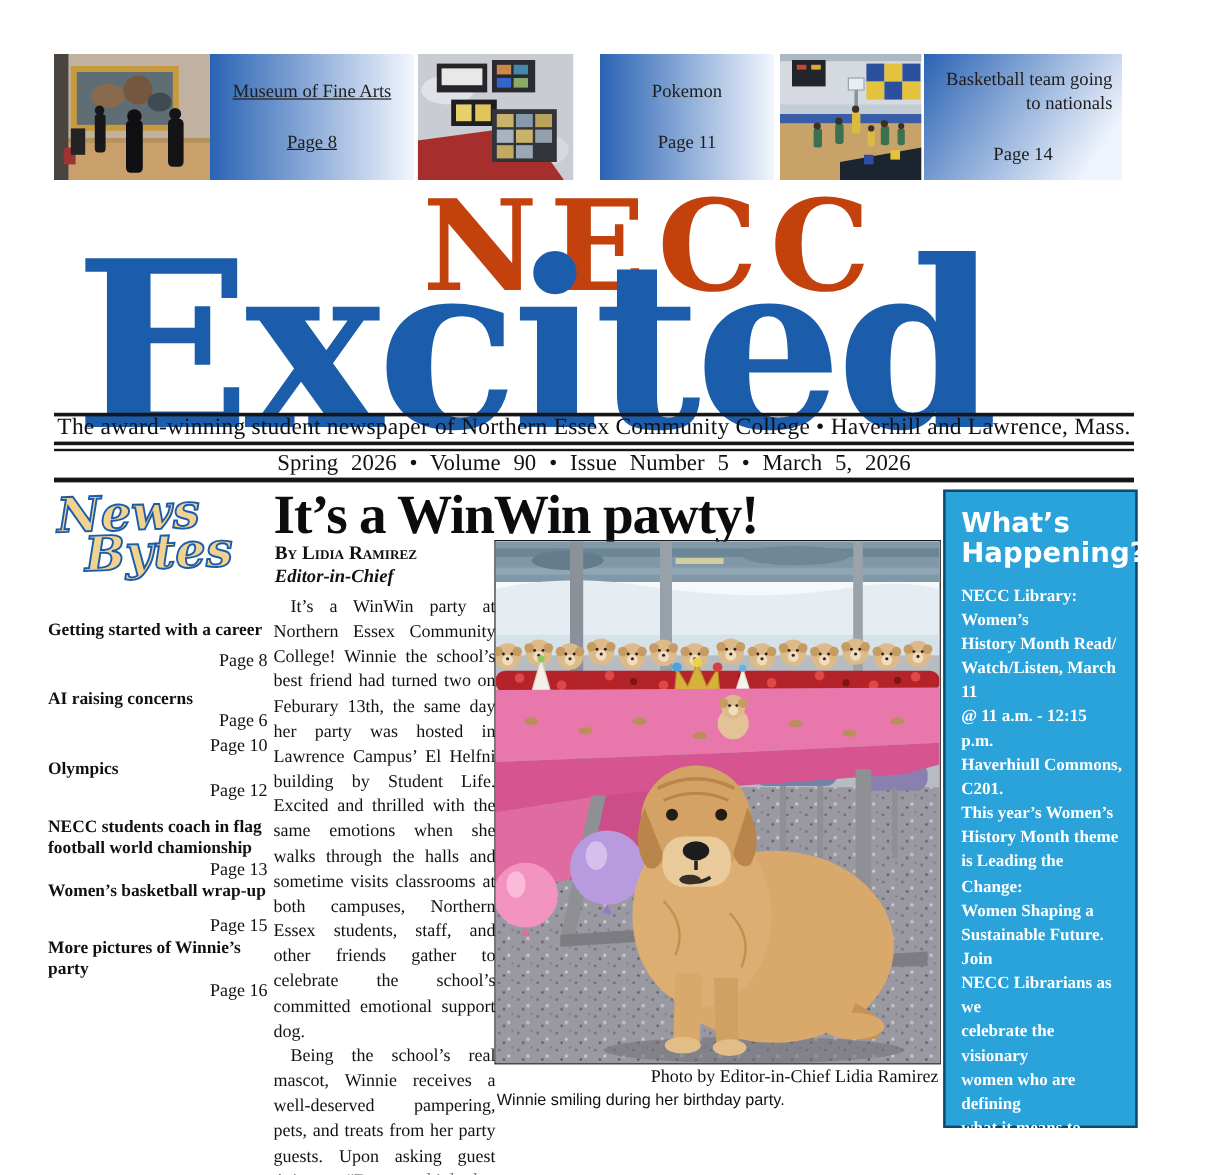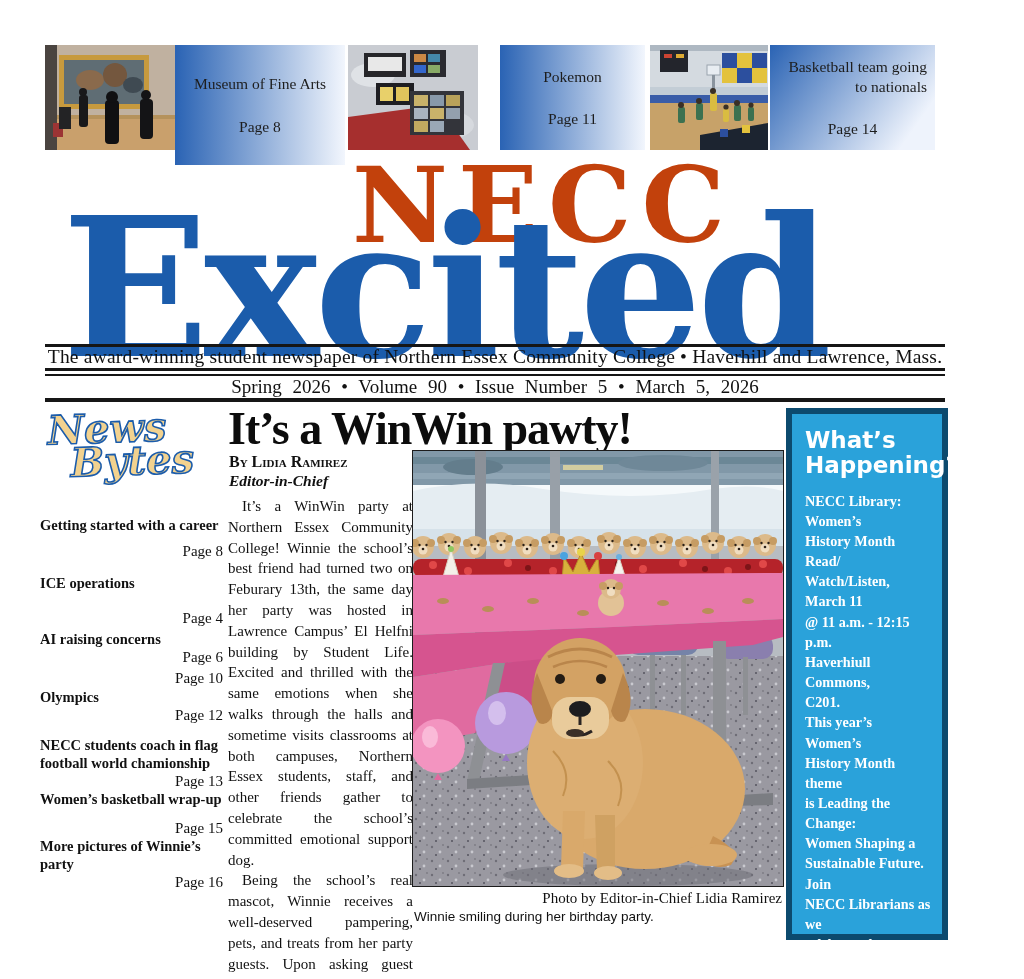--- a/index.html
+++ b/index.html
@@ -49,21 +49,21 @@
   .body-col{width:185px;font-size:15px;line-height:20.8px;text-align:justify;
             hyphens:auto;-webkit-hyphens:auto;}
   .body-col p{margin:0;text-indent:14px;}
 
   .photo-frame{border:1.5px solid #1c1c1c;overflow:hidden;}
   .photo-frame svg{display:block;width:100%;height:100%;}
   .pcredit{font-weight:normal;font-size:15px;text-align:right;width:370px;}
   .pcaption{font-family:"Liberation Sans",sans-serif;font-weight:normal;font-size:13.5px;width:370px;}
 
   
-  .wh-box{background:#2aa2da;border:6px solid #0c4a6e;box-sizing:border-box;
+  .wh-box{background:#2aa2da;border:2px solid #0c4a6e;box-sizing:border-box;
           color:#fff;padding:14px 11px 10px 13px;}
   .wh-title{font-family:"DejaVu Sans","Liberation Sans",sans-serif;font-weight:bold;
             font-size:23px;line-height:1.08;}
   .wh-body{font-weight:bold;font-size:14.2px;line-height:1.42;white-space:pre-line;margin-top:13px;}
 </style>
 </head>
 <body>
 
 <div class="page">
 
@@ -82,21 +82,21 @@
       <circle cx="38" cy="47" r="4" fill="#18181a"></circle>
       <rect x="60" y="55" width="14" height="44" rx="4" fill="#101012"></rect>
       <circle cx="67" cy="52" r="6" fill="#101012"></circle>
       <rect x="95" y="54" width="13" height="40" rx="4" fill="#141416"></rect>
       <circle cx="101" cy="50" r="5" fill="#141416"></circle>
       <rect x="8" y="78" width="10" height="14" fill="#9c3434"></rect>
       <rect x="14" y="62" width="12" height="22" fill="#232325"></rect>
     </svg>
   </div>
 
-  <div class="abs promo grad-r" style="left:175px;top:45px;width:170px;height:120px;">
+  <div class="abs promo grad-r" style="left:175px;top:45px;width:170px;height:105px;text-decoration:underline;">
     <div class="ptitle">Museum of Fine Arts</div>
     <div class="ppage">Page 8</div>
   </div>
 
   <div class="abs bphoto" style="left:348px;top:45px;width:130px;height:105px;">
     <svg viewBox="0 0 130 105" preserveAspectRatio="none">
       <rect width="130" height="105" fill="#c9ccd2"></rect>
       <ellipse cx="25" cy="30" rx="22" ry="12" fill="#dfe2e6"></ellipse>
       <ellipse cx="100" cy="80" rx="26" ry="14" fill="#d6d9de"></ellipse>
       <path d="M0 72 L90 60 L122 105 L0 105 Z" fill="#a62f2e"></path>
@@ -190,24 +190,20 @@
     <div>News</div>
     <div class="l2">Bytes</div>
   </div>
 
   <div class="abs nb-list" style="left:40px;top:516px;">
     <div class="nbi mb14">
       <div class="t">Getting started with a  career</div>
       <div class="pg mt8">Page 8</div>
     </div>
     <div class="nbi mb3">
-      <div class="t">ICE operations</div>
-      <div class="pg mt17">Page 4</div>
-    </div>
-    <div class="nbi mb3">
       <div class="t">AI raising concerns</div>
       <div class="pg mt0">Page 6</div>
     </div>
     <div class="nbi mb1">
       <div class="pg mt0">Page 10</div>
     </div>
     <div class="nbi mb12">
       <div class="t">Olympics</div>
       <div class="pg mt0">Page 12</div>
     </div>

